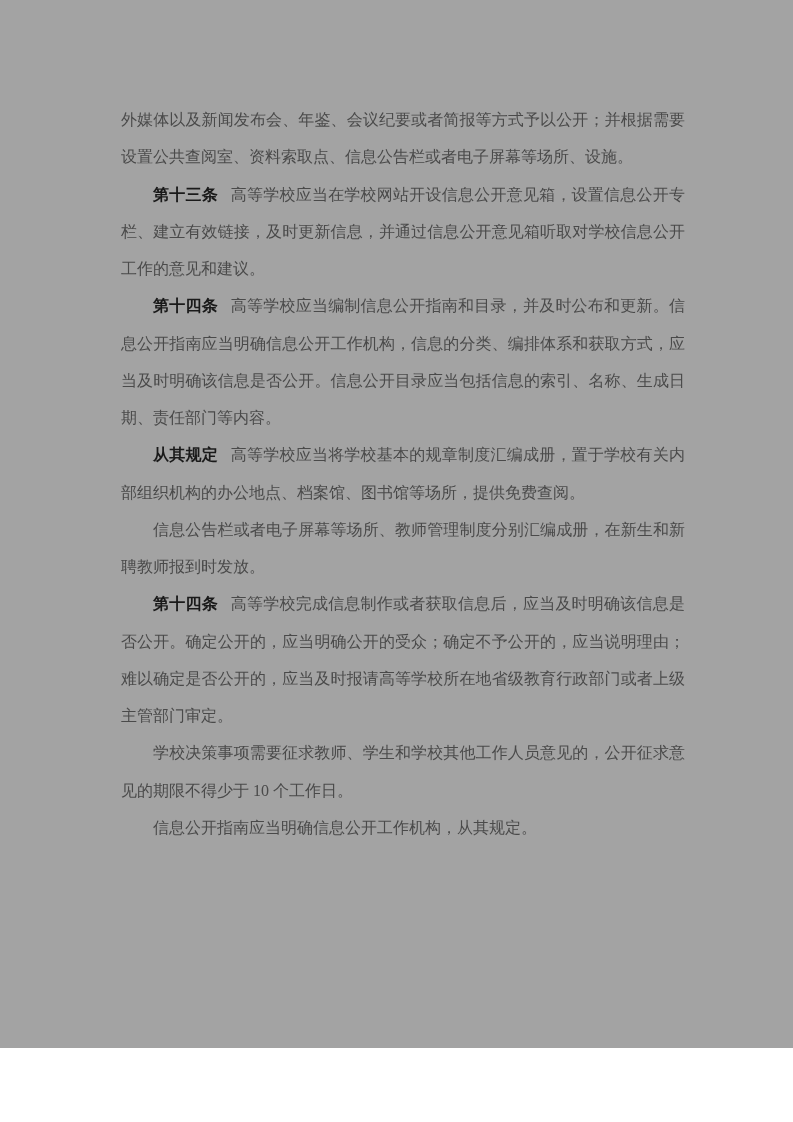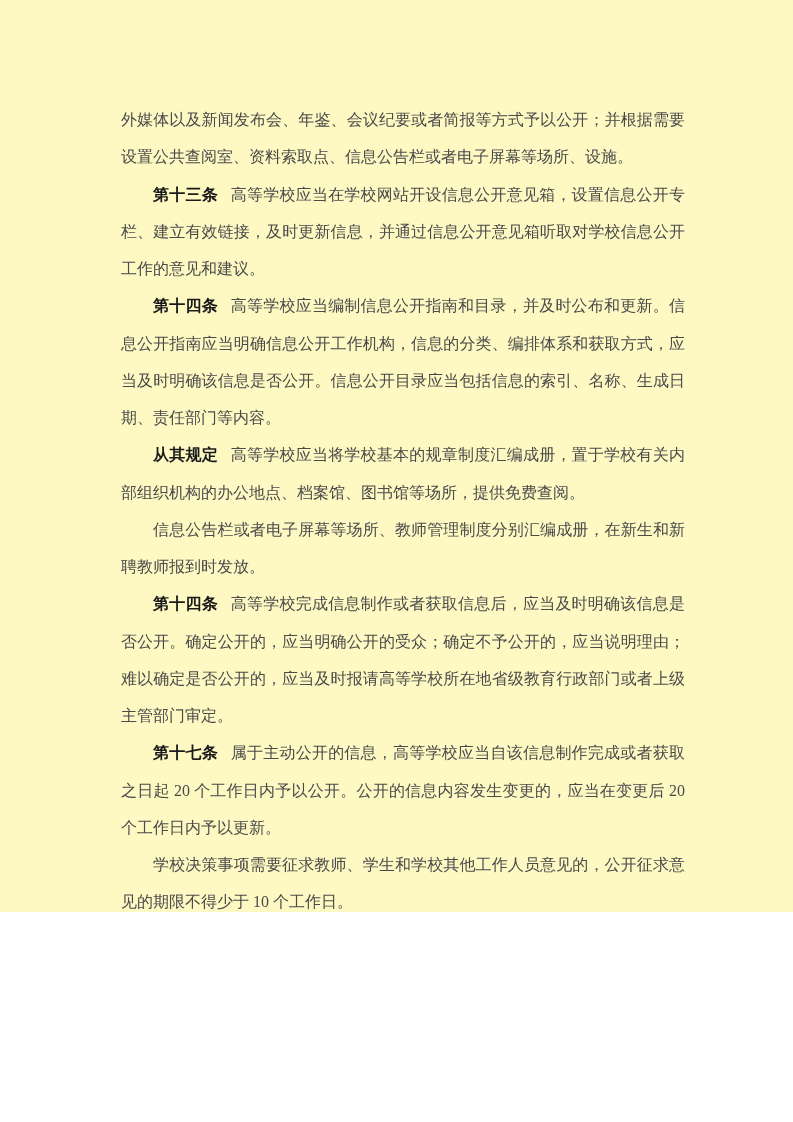--- a/index.html
+++ b/index.html
@@ -8,22 +8,22 @@
   }
   body {
     width: 793px;
     height: 1122px;
     background: #ffffff;
     font-family: "Liberation Serif", "DejaVu Serif", serif;
   }
   .page {
     position: relative;
     width: 793px;
-    height: 912px;
-    background: #fef9c3;
+    height: 1048px;
+    background: #a3a3a3;
     overflow: hidden;
   }
   .text-block {
     position: absolute;
     left: 121px;
     top: 101px;
     width: 564px;
     font-size: 16px;
     line-height: 37.25px;
     text-align: justify;
@@ -47,17 +47,16 @@
 <body style="background: rgb(255, 255, 255);">
 
 <div class="page">
   <div class="text-block" id="doc-body">
       <p class="para"><span>外媒体以及新闻发布会、年鉴、会议纪要或者简报等方式予以公开；并根据需要设置公共查阅室、资料索取点、信息公告栏或者电子屏幕等场所、设施。</span></p>
       <p class="para indent"><span class="lead">第十三条</span><span>高等学校应当在学校网站开设信息公开意见箱，设置信息公开专栏、建立有效链接，及时更新信息，并通过信息公开意见箱听取对学校信息公开工作的意见和建议。</span></p>
       <p class="para indent"><span class="lead">第十四条</span><span>高等学校应当编制信息公开指南和目录，并及时公布和更新。信息公开指南应当明确信息公开工作机构，信息的分类、编排体系和获取方式，应当及时明确该信息是否公开。信息公开目录应当包括信息的索引、名称、生成日期、责任部门等内容。</span></p>
       <p class="para indent"><span class="lead">从其规定</span><span>高等学校应当将学校基本的规章制度汇编成册，置于学校有关内部组织机构的办公地点、档案馆、图书馆等场所，提供免费查阅。</span></p>
       <p class="para indent"><span>信息公告栏或者电子屏幕等场所、教师管理制度分别汇编成册，在新生和新聘教师报到时发放。</span></p>
       <p class="para indent"><span class="lead">第十四条</span><span>高等学校完成信息制作或者获取信息后，应当及时明确该信息是否公开。确定公开的，应当明确公开的受众；确定不予公开的，应当说明理由；难以确定是否公开的，应当及时报请高等学校所在地省级教育行政部门或者上级主管部门审定。</span></p>
-      <p class="para indent"><span class="lead">第十七条</span><span>属于主动公开的信息，高等学校应当自该信息制作完成或者获取之日起 20 个工作日内予以公开。公开的信息内容发生变更的，应当在变更后 20 个工作日内予以更新。</span></p>
       <p class="para indent"><span>学校决策事项需要征求教师、学生和学校其他工作人员意见的，公开征求意见的期限不得少于 10 个工作日。</span></p>
       <p class="para indent"><span>信息公开指南应当明确信息公开工作机构，从其规定。</span></p>
     </div>
 </div>
 
 </body></html>

